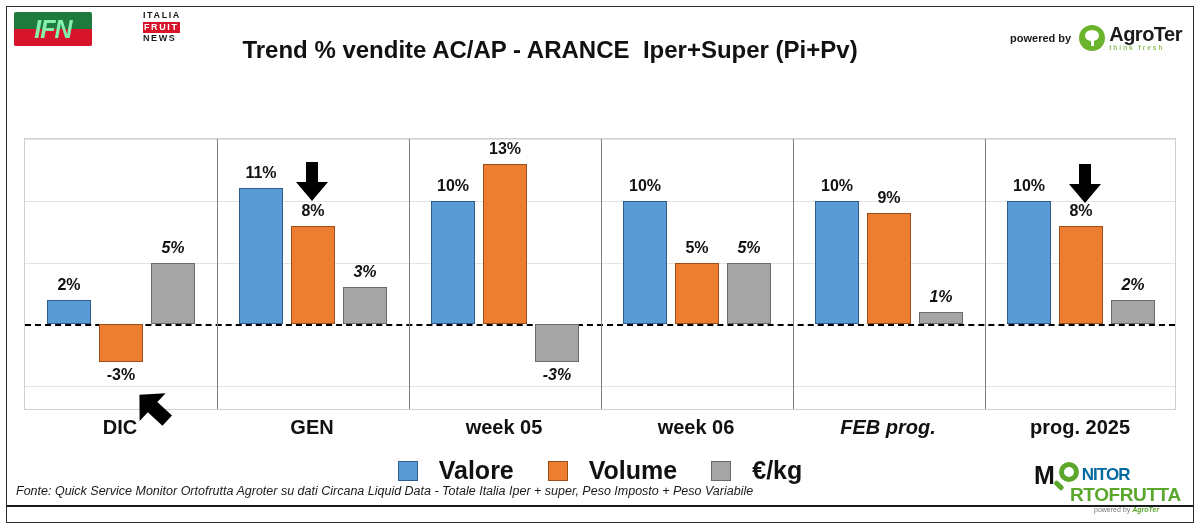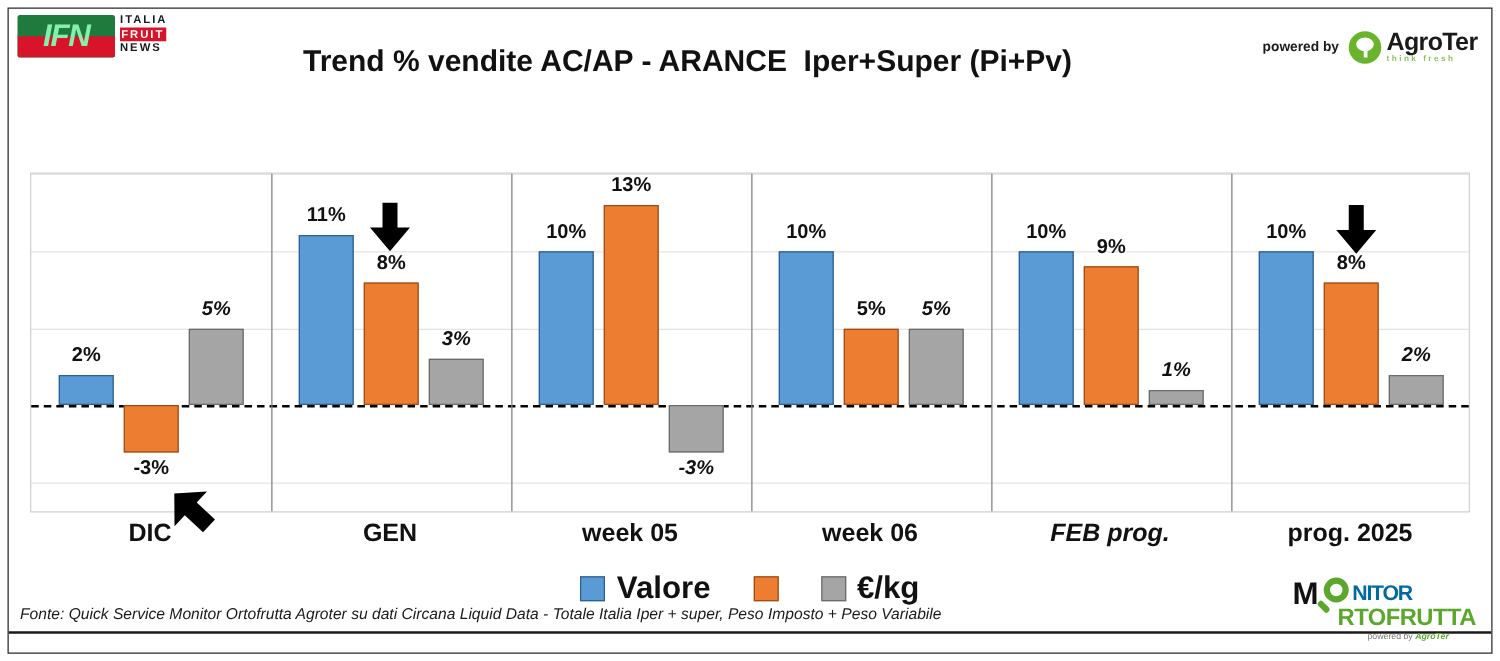--- a/index.html
+++ b/index.html
@@ -22,20 +22,21 @@
   .ifn-badge .txt{
     position:absolute;left:0;top:0;width:100%;height:100%;
     display:flex;align-items:center;justify-content:center;
     color:#86efac;font-weight:bold;font-style:italic;font-size:25px;letter-spacing:-1px;
     font-family:"Liberation Sans", sans-serif;
   }
   .ifn-words{position:absolute;left:82px;top:2px;width:46px;}
   .ifn-words div{
     font-size:9px;font-weight:bold;letter-spacing:1.6px;line-height:11.5px;
     color:#1a1a1a;
+    margin-left:47px;
   }
   .ifn-words .fruit{background:#d7142a;color:#ffffff;padding:0 1px;display:inline-block;}
 
   .title{
     position:absolute;left:180px;top:36px;width:740px;
     text-align:center;
     font-size:24px;font-weight:bold;color:#111111;
     white-space:pre;
   }
 
@@ -85,21 +86,21 @@
   .arrow-down{position:absolute;width:34px;height:40px;}
   .arrow-down svg{display:block;width:100%;height:100%;}
   .arrow-diag{position:absolute;width:44px;height:42px;}
   .arrow-diag svg{display:block;width:100%;height:100%;}
 
   
   .legend{
     position:absolute;left:0;top:456px;width:1200px;
     display:flex;align-items:center;justify-content:center;gap:34px;
   }
-  .legend-item{display:flex;align-items:center;gap:9px;}
+  .legend-item{display:flex;align-items:center;gap:21px;}
   .legend-swatch{width:20px;height:20px;box-sizing:border-box;}
   .legend-swatch.valore{background:#5B9BD5;border:1px solid #2f5f8f;}
   .legend-swatch.volume{background:#ED7D31;border:1px solid #9c4e17;}
   .legend-swatch.kg{background:#A5A5A5;border:1px solid #6b6b6b;}
   .legend-label{font-size:25px;font-weight:bold;color:#111111;}
 
   
   .footer-rule{position:absolute;left:7px;top:505px;width:1186px;height:2px;background:#1a1a1a;}
   .footer-note{
     position:absolute;left:16px;top:484px;
@@ -210,20 +211,21 @@
       <div class="catlabel" style="left: 984px; width: 192px;">prog. 2025</div>
     </div>
 
   <div class="legend" id="legend">
       <div class="legend-item">
         <span class="legend-swatch valore"></span>
         <span class="legend-label">Valore</span>
       </div>
       <div class="legend-item">
         <span class="legend-swatch volume"></span>
+        <span class="legend-label">Volume</span>
       </div>
       <div class="legend-item">
         <span class="legend-swatch kg"></span>
         <span class="legend-label">€/kg</span>
       </div>
     </div>
 
   <div class="footer-rule"></div>
   <div class="footer-note">Fonte: Quick Service Monitor Ortofrutta Agroter su dati Circana Liquid Data - Totale Italia Iper + super, Peso Imposto + Peso Variabile</div>
 

